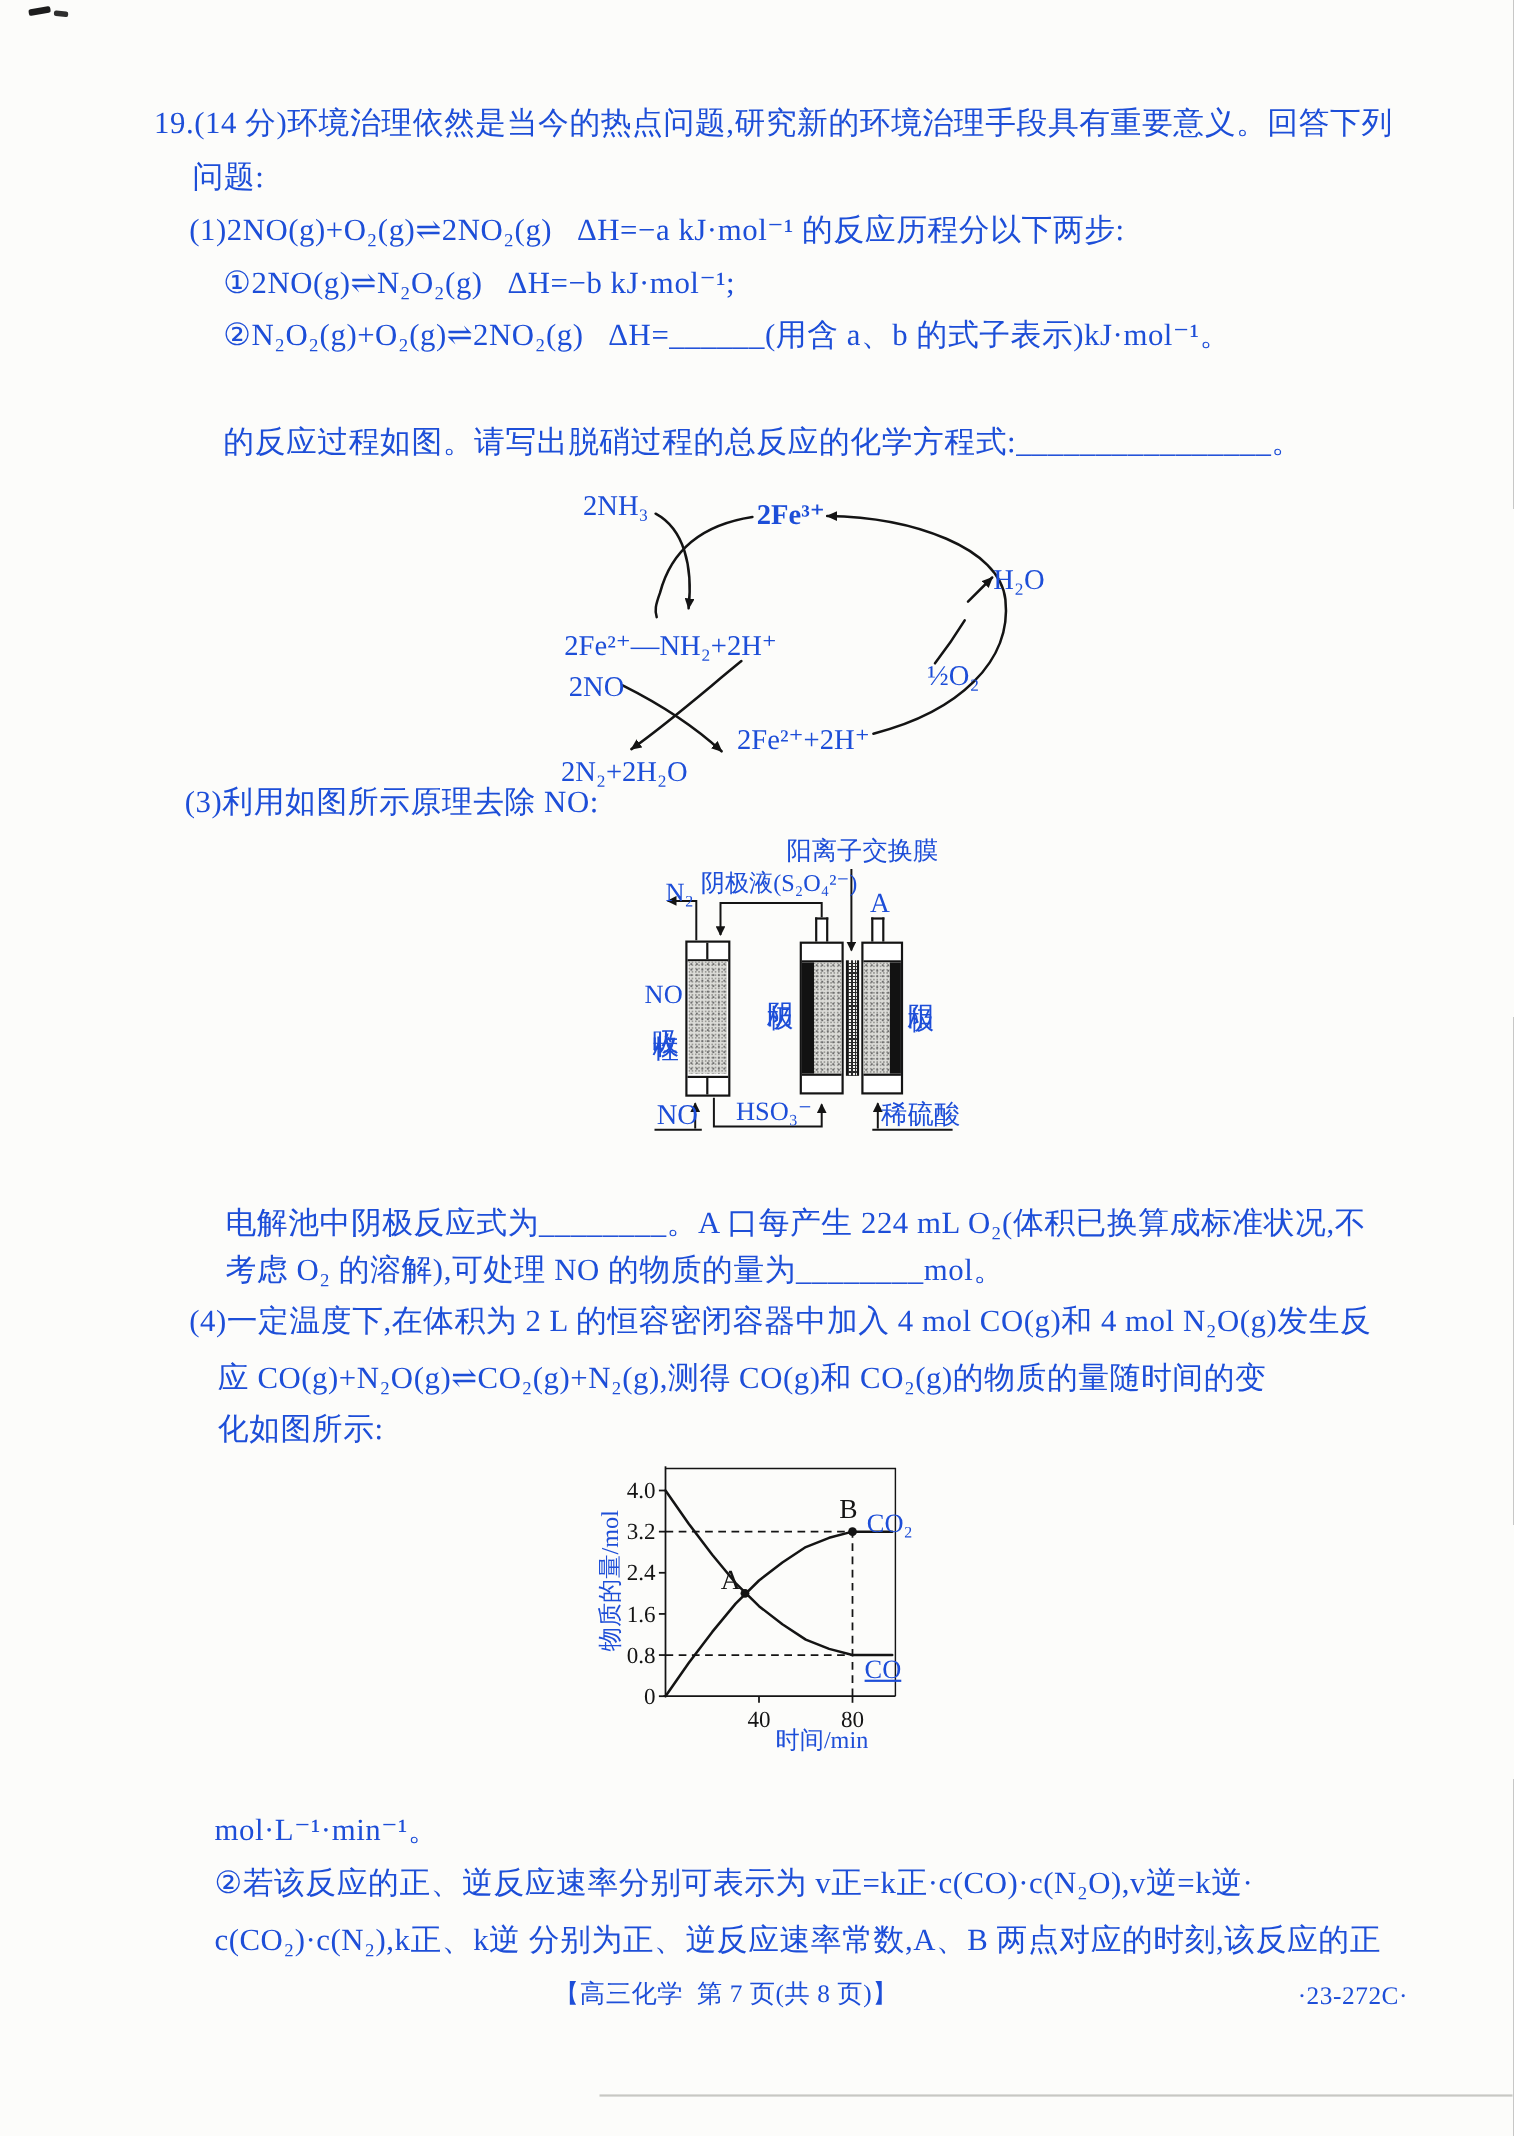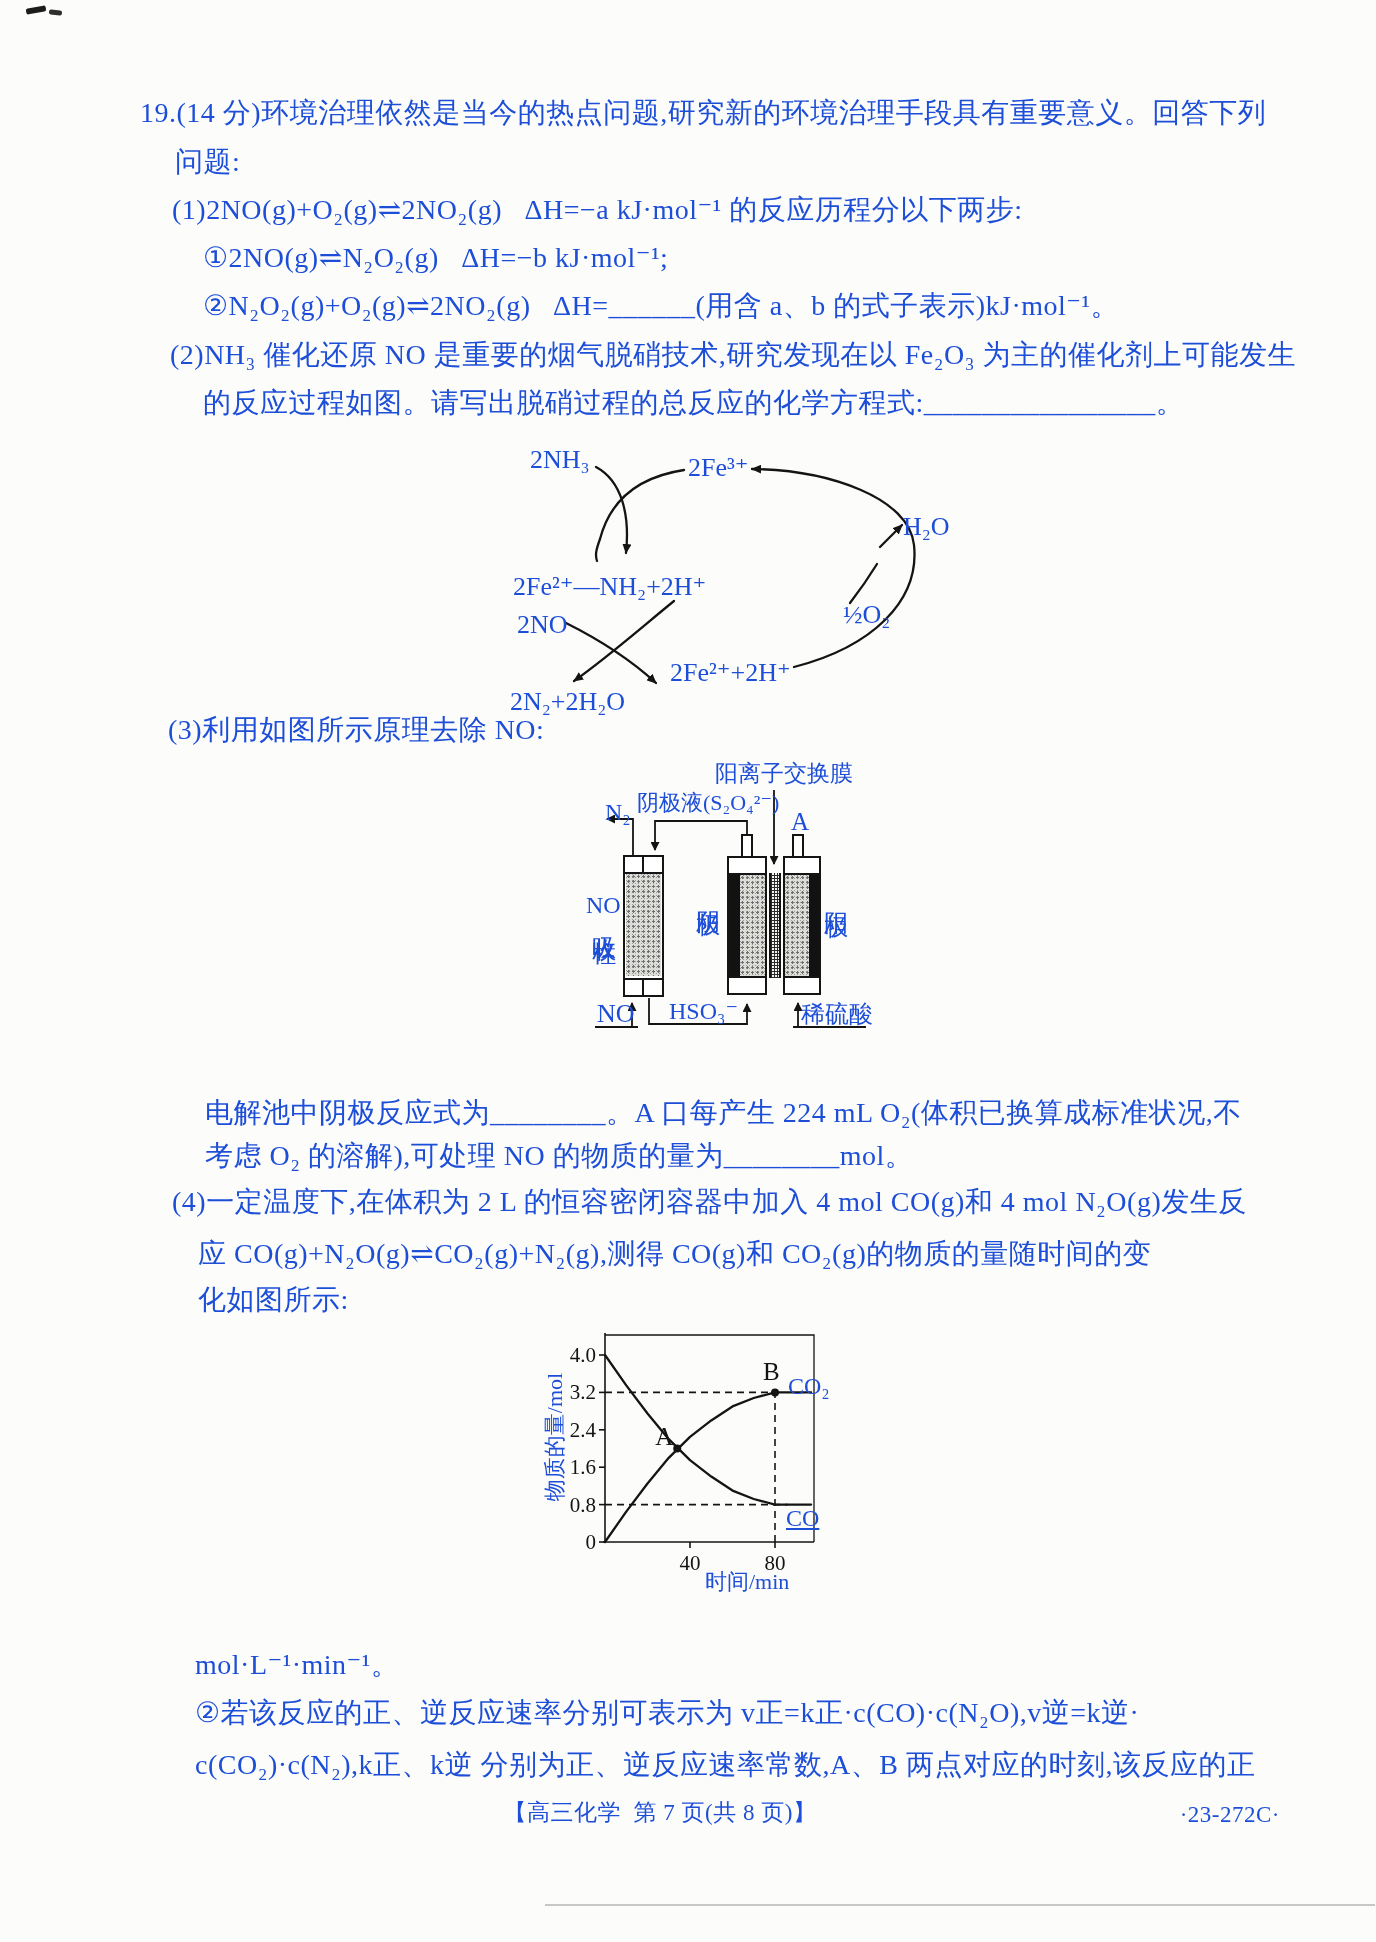--- a/index.html
+++ b/index.html
@@ -36,40 +36,39 @@
 
   <div class="mark" style="left:26px;top:7px;width:20px;height:6px;transform:rotate(-10deg);"></div>
   <div class="mark" style="left:49px;top:10px;width:13px;height:5px;transform:rotate(7deg);background:#2e2e2e;"></div>
   <div class="scanline" style="left:545px;top:1904px;width:830px;height:2px;"></div>
 
   <div class="line" style="left:140px;top:97px;">19.(14 分)环境治理依然是当今的热点问题,研究新的环境治理手段具有重要意义。回答下列</div>
   <div class="line" style="left:175px;top:146px;">问题:</div>
   <div class="line" style="left:172px;top:194px;">(1)2NO(g)+O₂(g)⇌2NO₂(g)   ΔH=−a kJ·mol⁻¹ 的反应历程分以下两步:</div>
   <div class="line" style="left:203px;top:242px;">①2NO(g)⇌N₂O₂(g)   ΔH=−b kJ·mol⁻¹;</div>
   <div class="line" style="left:203px;top:290px;">②N₂O₂(g)+O₂(g)⇌2NO₂(g)   ΔH=______(用含 a、b 的式子表示)kJ·mol⁻¹。</div>
-  <div class="line" style="left:170px;top:339px;">(2)NH₃ 催化还原 NO 是重要的烟气脱硝技术,研究发现在以 Fe₂O₃ 为主的催化剂上可能发生</div>
   <div class="line" style="left:203px;top:387px;">的反应过程如图。请写出脱硝过程的总反应的化学方程式:________________。</div>
 
   <div style="position:absolute;left:500px;top:443px;width:470px;height:285px;">
     <svg width="470" height="285" viewBox="0 0 470 285">
       <defs>
         <marker id="ah1" markerWidth="11" markerHeight="9" refX="9" refY="4.5" orient="auto" markerUnits="userSpaceOnUse">
           <path d="M0,0 L10,4.5 L0,9 z" fill="#141414"></path>
         </marker>
       </defs>
       <path class="curve" d="M96,24 C122,38 130,72 126,110" marker-end="url(#ah1)"></path>
       <path class="curve" d="M184,27 C138,34 110,58 100,96 C96,107 95,112 97,118"></path>
       <path class="curve" d="M294,224 C372,204 420,158 414,102 C409,55 330,27 252,26" marker-end="url(#ah1)"></path>
       <path class="curve" d="M380,104 C390,94 397,87 402,82" marker-end="url(#ah1)"></path>
       <path class="curve" d="M350,160 C360,147 369,134 377,121"></path>
       <path class="curve" d="M66,180 C100,197 132,218 156,240" marker-end="url(#ah1)"></path>
       <path class="curve" d="M174,158 C142,184 108,214 74,238" marker-end="url(#ah1)"></path>
     </svg>
     <div class="dlabel" style="left:30px;top:3px;">2NH₃</div>
-    <div class="dlabel" style="left:188px;top:11px;">2Fe³⁺</div>
+    <div class="dlabel" style="left:188px;top:11px;font-weight:bold;">2Fe³⁺</div>
     <div class="dlabel" style="left:403px;top:70px;">H₂O</div>
     <div class="dlabel" style="left:343px;top:158px;">½O₂</div>
     <div class="dlabel" style="left:13px;top:130px;">2Fe²⁺—NH₂+2H⁺</div>
     <div class="dlabel" style="left:17px;top:168px;">2NO</div>
     <div class="dlabel" style="left:170px;top:216px;">2Fe²⁺+2H⁺</div>
     <div class="dlabel" style="left:10px;top:245px;">2N₂+2H₂O</div>
   </div>
 
   <div class="line" style="left:168px;top:714px;">(3)利用如图所示原理去除 NO:</div>
 

